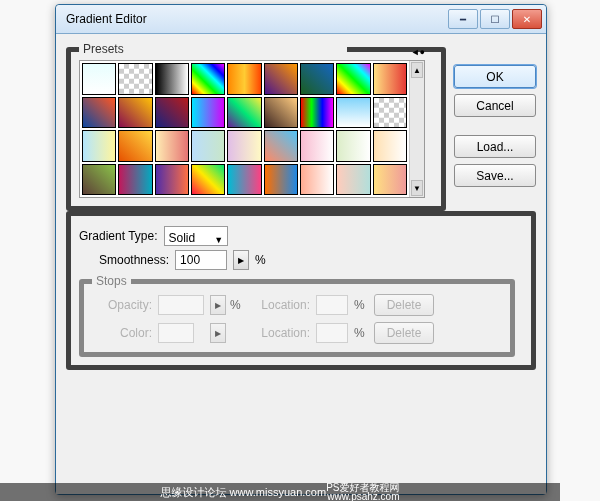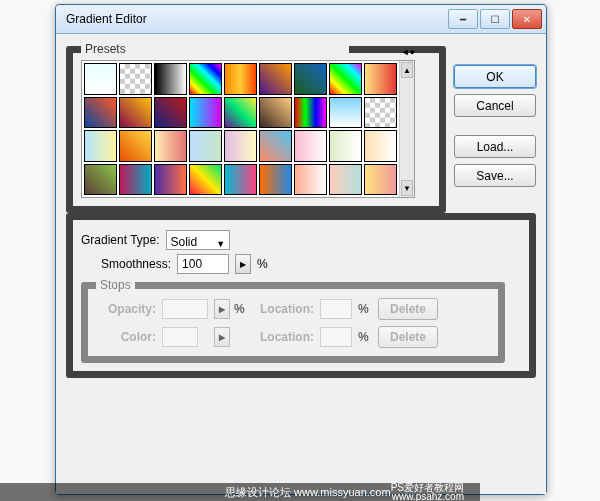--- a/index.html
+++ b/index.html
@@ -41,23 +41,23 @@
     display: flex; align-items: center; justify-content: center;
     font-size: 10px; color: #235; cursor: pointer;
   }
   .win-btn.close { background: linear-gradient(#f29b8d,#d9533d); border-color:#a03020; color:#fff; }
   .client {
     flex: 1; background: #f0f0f0;
     padding: 8px 10px 10px 10px;
     position: relative;
   }
   fieldset.group {
-    border: 7px solid #404040;
+    border: 5px solid #404040;
     border-radius: 3px;
-    padding: 6px 24px 8px 8px;
+    padding: 6px 16px 8px 8px;
     margin: 0;
   }
   fieldset.group > legend { padding: 0 4px; color:#333; }
   .top-row { display:flex; gap:8px; align-items:flex-start; }
   .presets-box { flex: 1; position: relative; }
   .presets-head { display:flex; align-items:center; justify-content:space-between; }
   .swatches-wrap {
     display:flex; border:1px solid #999; background:#fff; margin-top:2px;
     height: 136px;
   }
@@ -105,31 +105,31 @@
     border:1px solid #000;
     background: linear-gradient(to right, #6fb3b3, #ffffff);
   }
   .cstop {
     position:absolute; top:25px; width:12px; height:14px;
   }
   .cstop .tri { width:0;height:0;border-left:5px solid transparent;border-right:5px solid transparent;border-bottom:6px solid #888; margin:0 auto;}
   .cstop .sq { width:10px;height:8px;border:1px solid #666;background:#fff;margin:0 auto;}
   .hex { position:absolute; top:42px; color:#d63384; font-size:13px; font-family: Arial; }
   .stops-group { margin-top:2px; }
-  .stops-grid { display:grid; grid-template-columns: 60px 46px 14px 14px 60px 32px 14px 60px; gap:6px; align-items:center; row-gap:6px;font-weight:bold;}
+  .stops-grid { display:grid; grid-template-columns: 60px 46px 14px 14px 60px 32px 14px 60px; gap:6px; align-items:center; row-gap:6px;}
   .stops-grid .lbl { color:#888; }
   .stops-grid .field { height:18px; border:1px solid #bbb; background:#fafafa; }
   .stops-grid .btn { width:58px; height:20px; color:#888;}
   .colorwell { width:34px; height:18px; border:1px solid #bbb; background:#fafafa; }
   .disabled { opacity:0.6; }
   .footer {
-    position:absolute; left:0; bottom:0; width:480px; height:18px;
+    position:absolute; left:0; bottom:0; width:560px; height:18px;
     background:rgba(0,0,0,0.55); color:#fff; font-size:11px;
-    display:flex; justify-content:flex-end; align-items:center;
-    padding:0 16px; box-sizing:border-box;
+    display:flex; justify-content:center; align-items:center;
+    padding:0 22px; box-sizing:border-box;
   }
   .tri-icon { font-size:9px; }
 </style>
 </head>
 <body>
 
 <div class="window">
   <div class="titlebar">
     <div class="title">Gradient Editor</div>
     <div class="win-btns">

